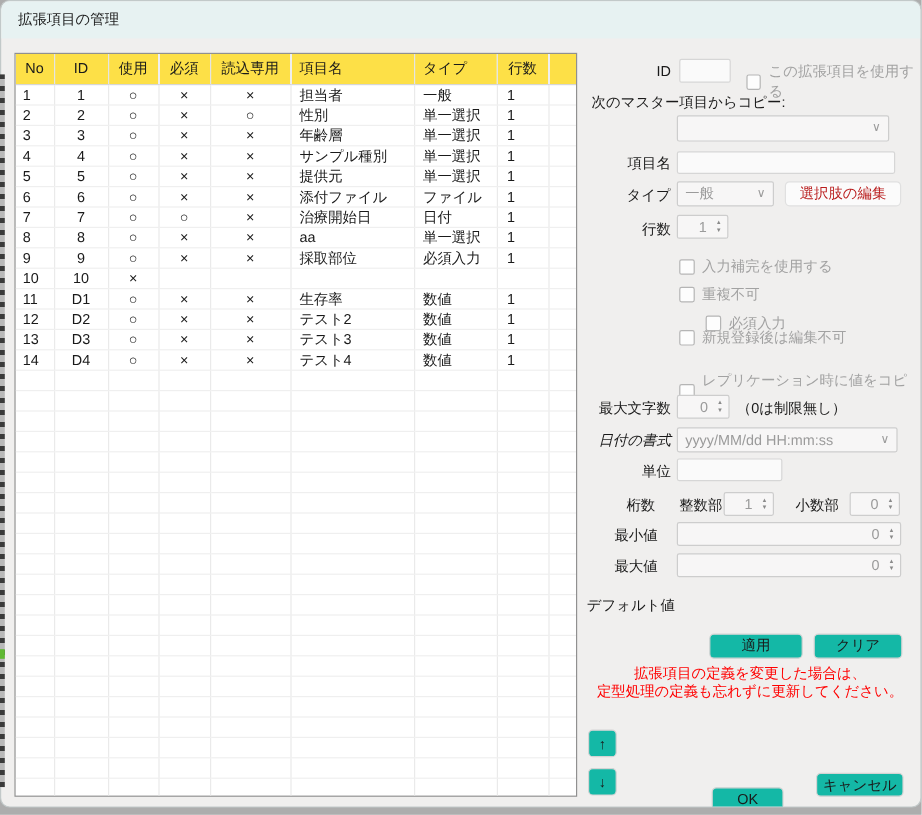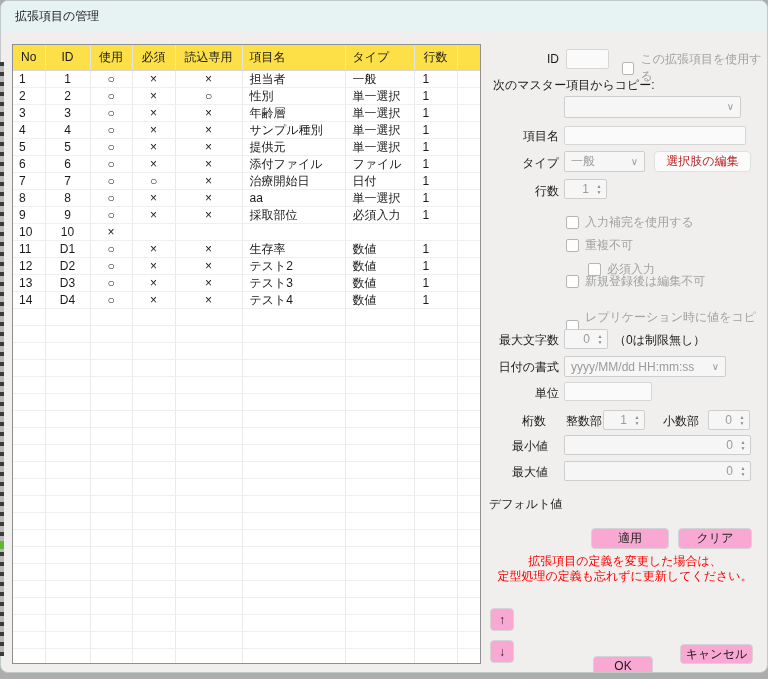--- a/index.html
+++ b/index.html
@@ -57,21 +57,21 @@
            padding:0 6px; color:#9b9b9b; }
   .chev { color:#9b9b9b; font-size:10px; line-height:10px; }
   .spin { display:flex; align-items:center; color:#9b9b9b; }
   .spin .val { flex:1; text-align:right; padding-right:5px; }
   .arrows { width:12px; display:flex; flex-direction:column; align-items:center;
             justify-content:center; gap:1px; padding-right:2px; }
   .arrows span { font-size:5px; line-height:5px; color:#8a8a8a; }
   .cb-row { position:absolute; display:flex; align-items:center; gap:6px; color:#a2a2a2; }
   .cb-box { width:13px; height:13px; border:1px solid #b5b5b5; border-radius:2px; background:#fdfdfd; }
   .btn {
-    position:absolute; background:#f9a8d4; border:1px solid #d4d4d4; border-radius:4px;
+    position:absolute; background:#14b8a6; border:1px solid #d4d4d4; border-radius:4px;
     display:flex; align-items:center; justify-content:center; color:#1a1a1a; cursor:default;
   }
   .btn.disabled { color:#b91c1c; background:#fbfbfb; border-color:#e0e0e0; }
   .warn { position:absolute; left:480px; width:288px; top:553px; text-align:center;
           line-height:15px; white-space:nowrap; }
 </style>
 </head>
 <body>
 
 <div class="dialog">
@@ -553,22 +553,22 @@
   <span class="lbl r558" style="left:483px; top:332px;">最大文字数</span>
   <div class="ctl spin" style="left:563px; top:328px; width:44px; height:20px;">
     <span class="val">0</span>
     <span class="arrows">
         <span>▲</span>
         <span>▼</span>
       </span>
   </div>
   <span class="lbl" style="left:613px; top:332px;">（0は制限無し）</span>
 
-  <span class="lbl r558" style="left:483px; top:359px;">日付の書式</span>
-  <div class="ctl combo" style="left:563px; top:355px; width:162px; height:21px;">
+  <span class="lbl r558" style="left:483px; top:359px;font-style:italic;">日付の書式</span>
+  <div class="ctl combo" style="left:563px; top:355px; width:184px; height:21px;">
     <span>yyyy/MM/dd HH:mm:ss</span>
     <span class="chev">∨</span>
   </div>
 
   <span class="lbl r558" style="left:483px; top:385px;">単位</span>
   <div class="ctl txt" style="left:563px; top:381px; width:88px; height:19px;"><span></span></div>
 
   <span class="lbl" style="left:470px; top:413px; width:75px; text-align:right;">桁数</span>
   <span class="lbl" style="left:565px; top:413px;">整数部</span>
   <div class="ctl spin" style="left:602px; top:409px; width:42px; height:20px;">

